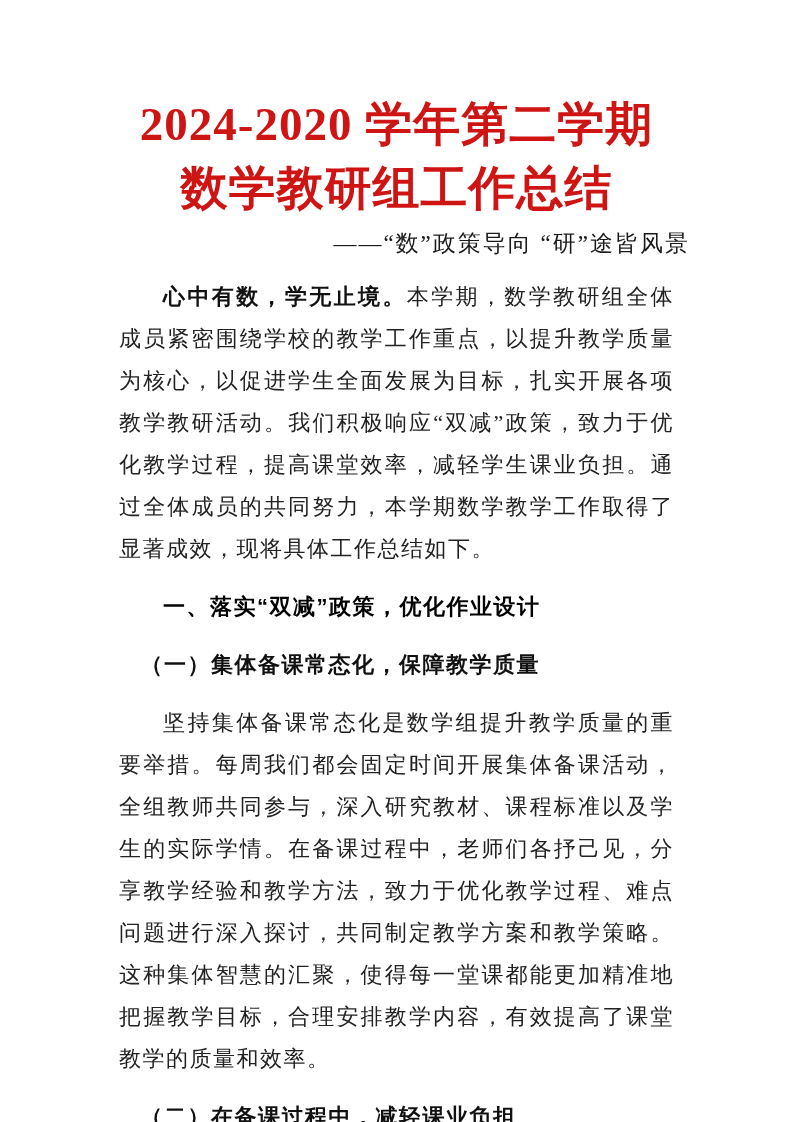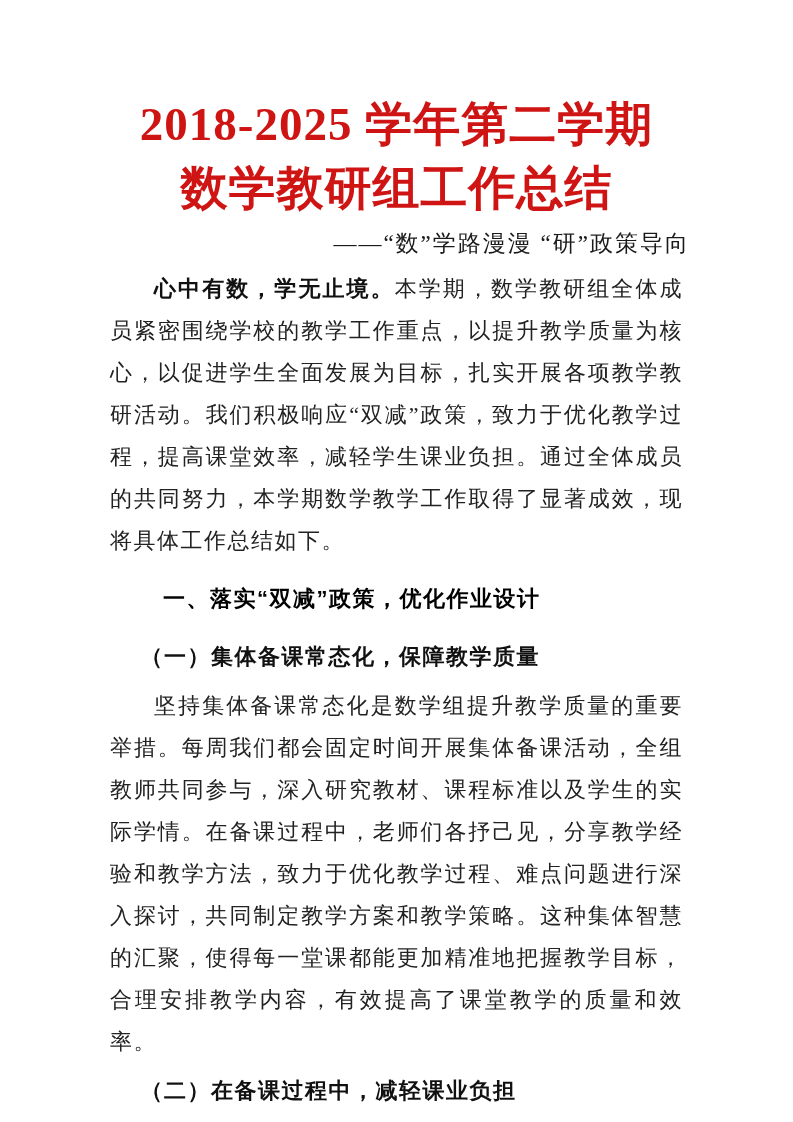--- a/index.html
+++ b/index.html
@@ -37,21 +37,21 @@
     font-size: 23px;
     line-height: 32px;
     font-weight: 500;
     letter-spacing: 2px;
     font-family: "Liberation Serif", "DejaVu Serif", serif;
   }
   .body-text {
     margin-top: 8px;
   }
   .para {
-    margin: 7px;
+    margin: 16px;
     font-size: 22px;
     line-height: 42px;
     text-align: justify;
     text-justify: inter-character;
     text-indent: 2em;
     letter-spacing: 1.5px;
     font-family: "Liberation Serif", "DejaVu Serif", serif;
     color: #222;
   }
   .para .lead {
@@ -90,25 +90,25 @@
     color: #333;
     font-family: "Liberation Serif", "DejaVu Serif", serif;
   }
 </style>
 </head>
 <body>
 
 <div class="page">
 
   <h1 class="title">
-    <span class="title-line">2018-2025 学年第二学期</span>
+    <span class="title-line">2024-2020 学年第二学期</span>
     <span class="title-line">数学教研组工作总结</span>
   </h1>
 
-  <div class="subtitle">——“数”学路漫漫  “研”政策导向</div>
+  <div class="subtitle">——“数”政策导向  “研”途皆风景</div>
 
   <div class="body-text">
 
     <p class="para"><span class="lead">心中有数，学无止境。</span><span>本学期，数学教研组全体成员紧密围绕学校的教学工作重点，以提升教学质量为核心，以促进学生全面发展为目标，扎实开展各项教学教研活动。我们积极响应“双减”政策，致力于优化教学过程，提高课堂效率，减轻学生课业负担。通过全体成员的共同努力，本学期数学教学工作取得了显著成效，现将具体工作总结如下。</span></p>
 
     <h2 class="h-section">一、落实“双减”政策，优化作业设计</h2>
 
     <h3 class="h-subsection">（一）集体备课常态化，保障教学质量</h3>
 
     <p class="para">坚持集体备课常态化是数学组提升教学质量的重要举措。每周我们都会固定时间开展集体备课活动，全组教师共同参与，深入研究教材、课程标准以及学生的实际学情。在备课过程中，老师们各抒己见，分享教学经验和教学方法，致力于优化教学过程、难点问题进行深入探讨，共同制定教学方案和教学策略。这种集体智慧的汇聚，使得每一堂课都能更加精准地把握教学目标，合理安排教学内容，有效提高了课堂教学的质量和效率。</p>

